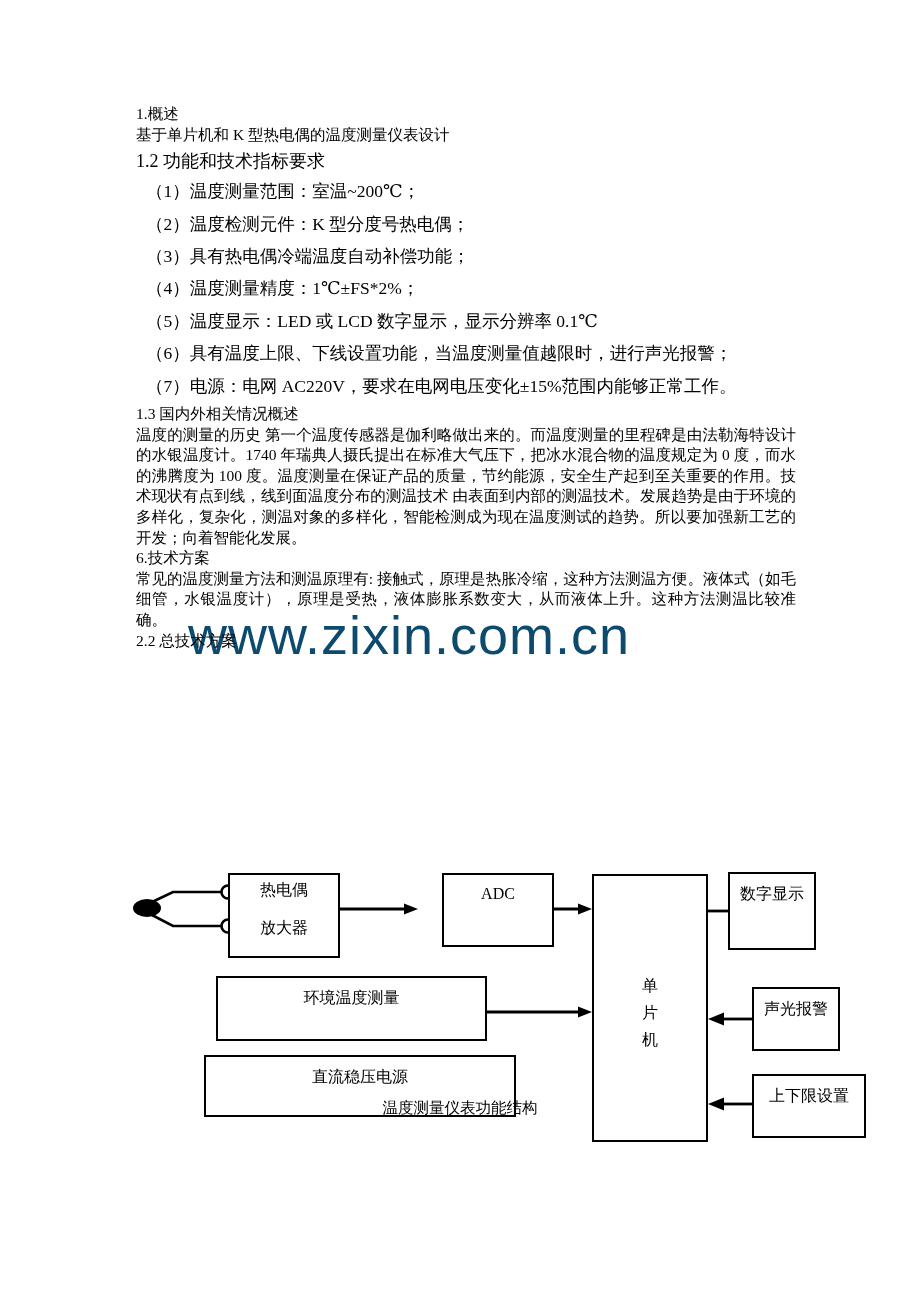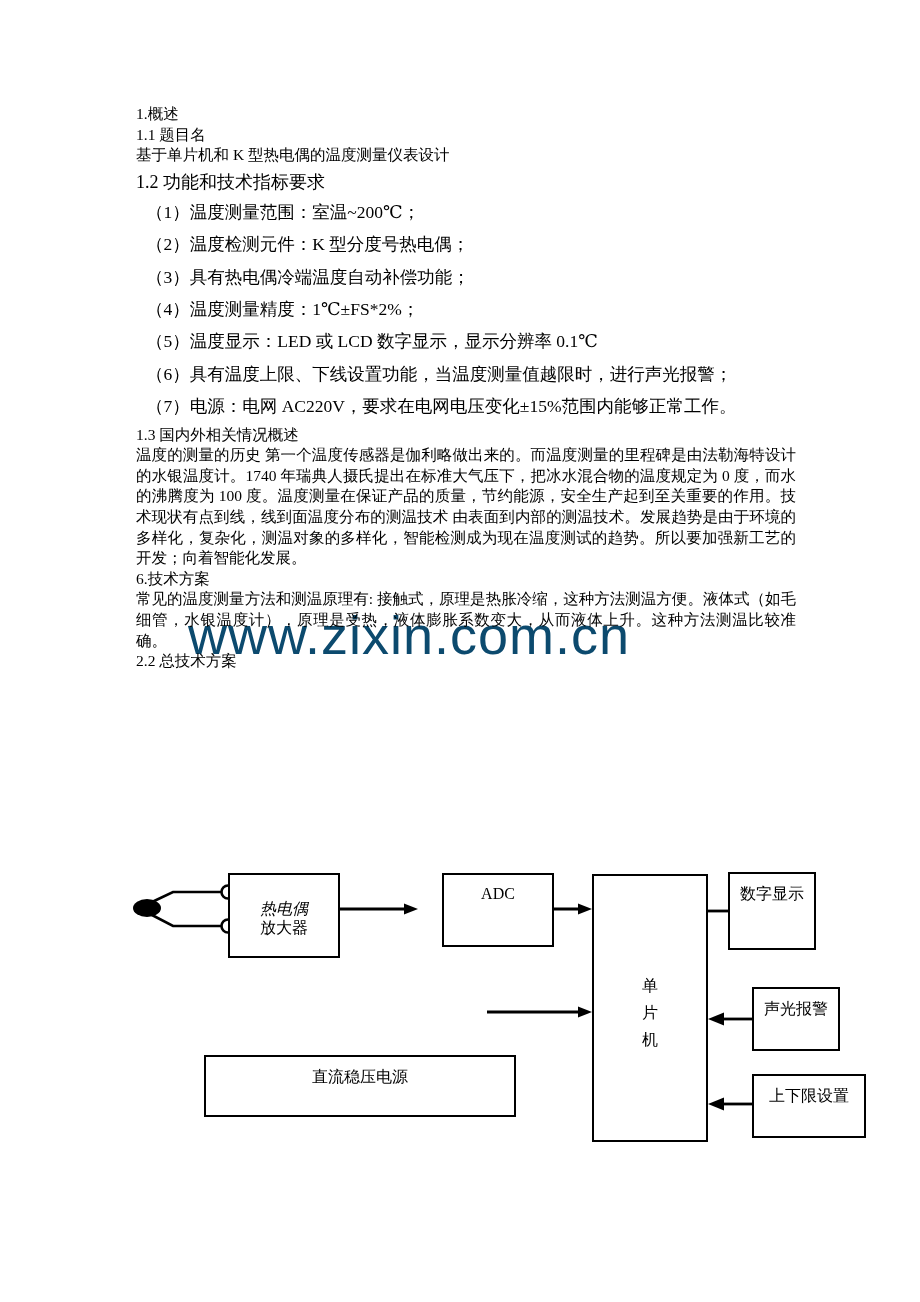--- a/index.html
+++ b/index.html
@@ -133,21 +133,20 @@
 </head>
 <body>
 
 <div id="page">
 
   <div id="watermark">www.zixin.com.cn</div>
 
   <div id="body-text">
 
     <div class="line">1.概述</div>
-    <div class="line">1.1 题目名</div>
     <div class="line">基于单片机和 K 型热电偶的温度测量仪表设计</div>
     <div class="heading-lg sp-top-3">1.2 功能和技术指标要求</div>
 
     <div class="req-list">
       <div class="req-item">（1）温度测量范围：室温~200℃；</div>
       <div class="req-item">（2）温度检测元件：K 型分度号热电偶；</div>
       <div class="req-item">（3）具有热电偶冷端温度自动补偿功能；</div>
       <div class="req-item">（4）温度测量精度：1℃±FS*2%；</div>
       <div class="req-item">（5）温度显示：LED 或 LCD 数字显示，显示分辨率 0.1℃</div>
       <div class="req-item">（6）具有温度上限、下线设置功能，当温度测量值越限时，进行声光报警；</div>
@@ -201,21 +200,21 @@
         <polygon points="708,183 724,176.5 724,189.5" fill="#000"></polygon>
       </g>
 
       <g>
         <line x1="752" y1="268" x2="722" y2="268" stroke="#000" stroke-width="2.8"></line>
         <polygon points="708,268 724,261.5 724,274.5" fill="#000"></polygon>
       </g>
     </svg>
 
     <div class="box" style="left:228px; top:37px; width:112px; height:85px;">
-      <div class="box-label two-line" style="top:19px;font-style:italic;">热电偶</div>
+      <div class="box-label two-line" style="top:0;">热电偶</div>
       <div class="box-label two-line" style="top:38px;">放大器</div>
     </div>
 
     <div class="box" style="left:442px; top:37px; width:112px; height:74px;">
       <div class="box-label" style="top:8px;">ADC</div>
     </div>
 
     <div class="box" style="left:592px; top:38px; width:116px; height:268px;">
       <div class="vlabel" style="top:96px;">
         <span>单</span>
@@ -229,21 +228,25 @@
     </div>
 
     <div class="box" style="left:752px; top:151px; width:88px; height:64px;">
       <div class="box-label" style="top:9px;">声光报警</div>
     </div>
 
     <div class="box" style="left:752px; top:238px; width:114px; height:64px;">
       <div class="box-label" style="top:9px;">上下限设置</div>
     </div>
 
+    <div class="box" style="left:216px; top:140px; width:271px; height:65px;">
+      <div class="box-label" style="top:9px;">环境温度测量</div>
+    </div>
 
     <div class="box" style="left:204px; top:219px; width:312px; height:62px;">
       <div class="box-label" style="top:9px;">直流稳压电源</div>
     </div>
 
   </div>
 
+  <div id="fig-caption">温度测量仪表功能结构</div>
 
 </div>
 
 </body></html>

